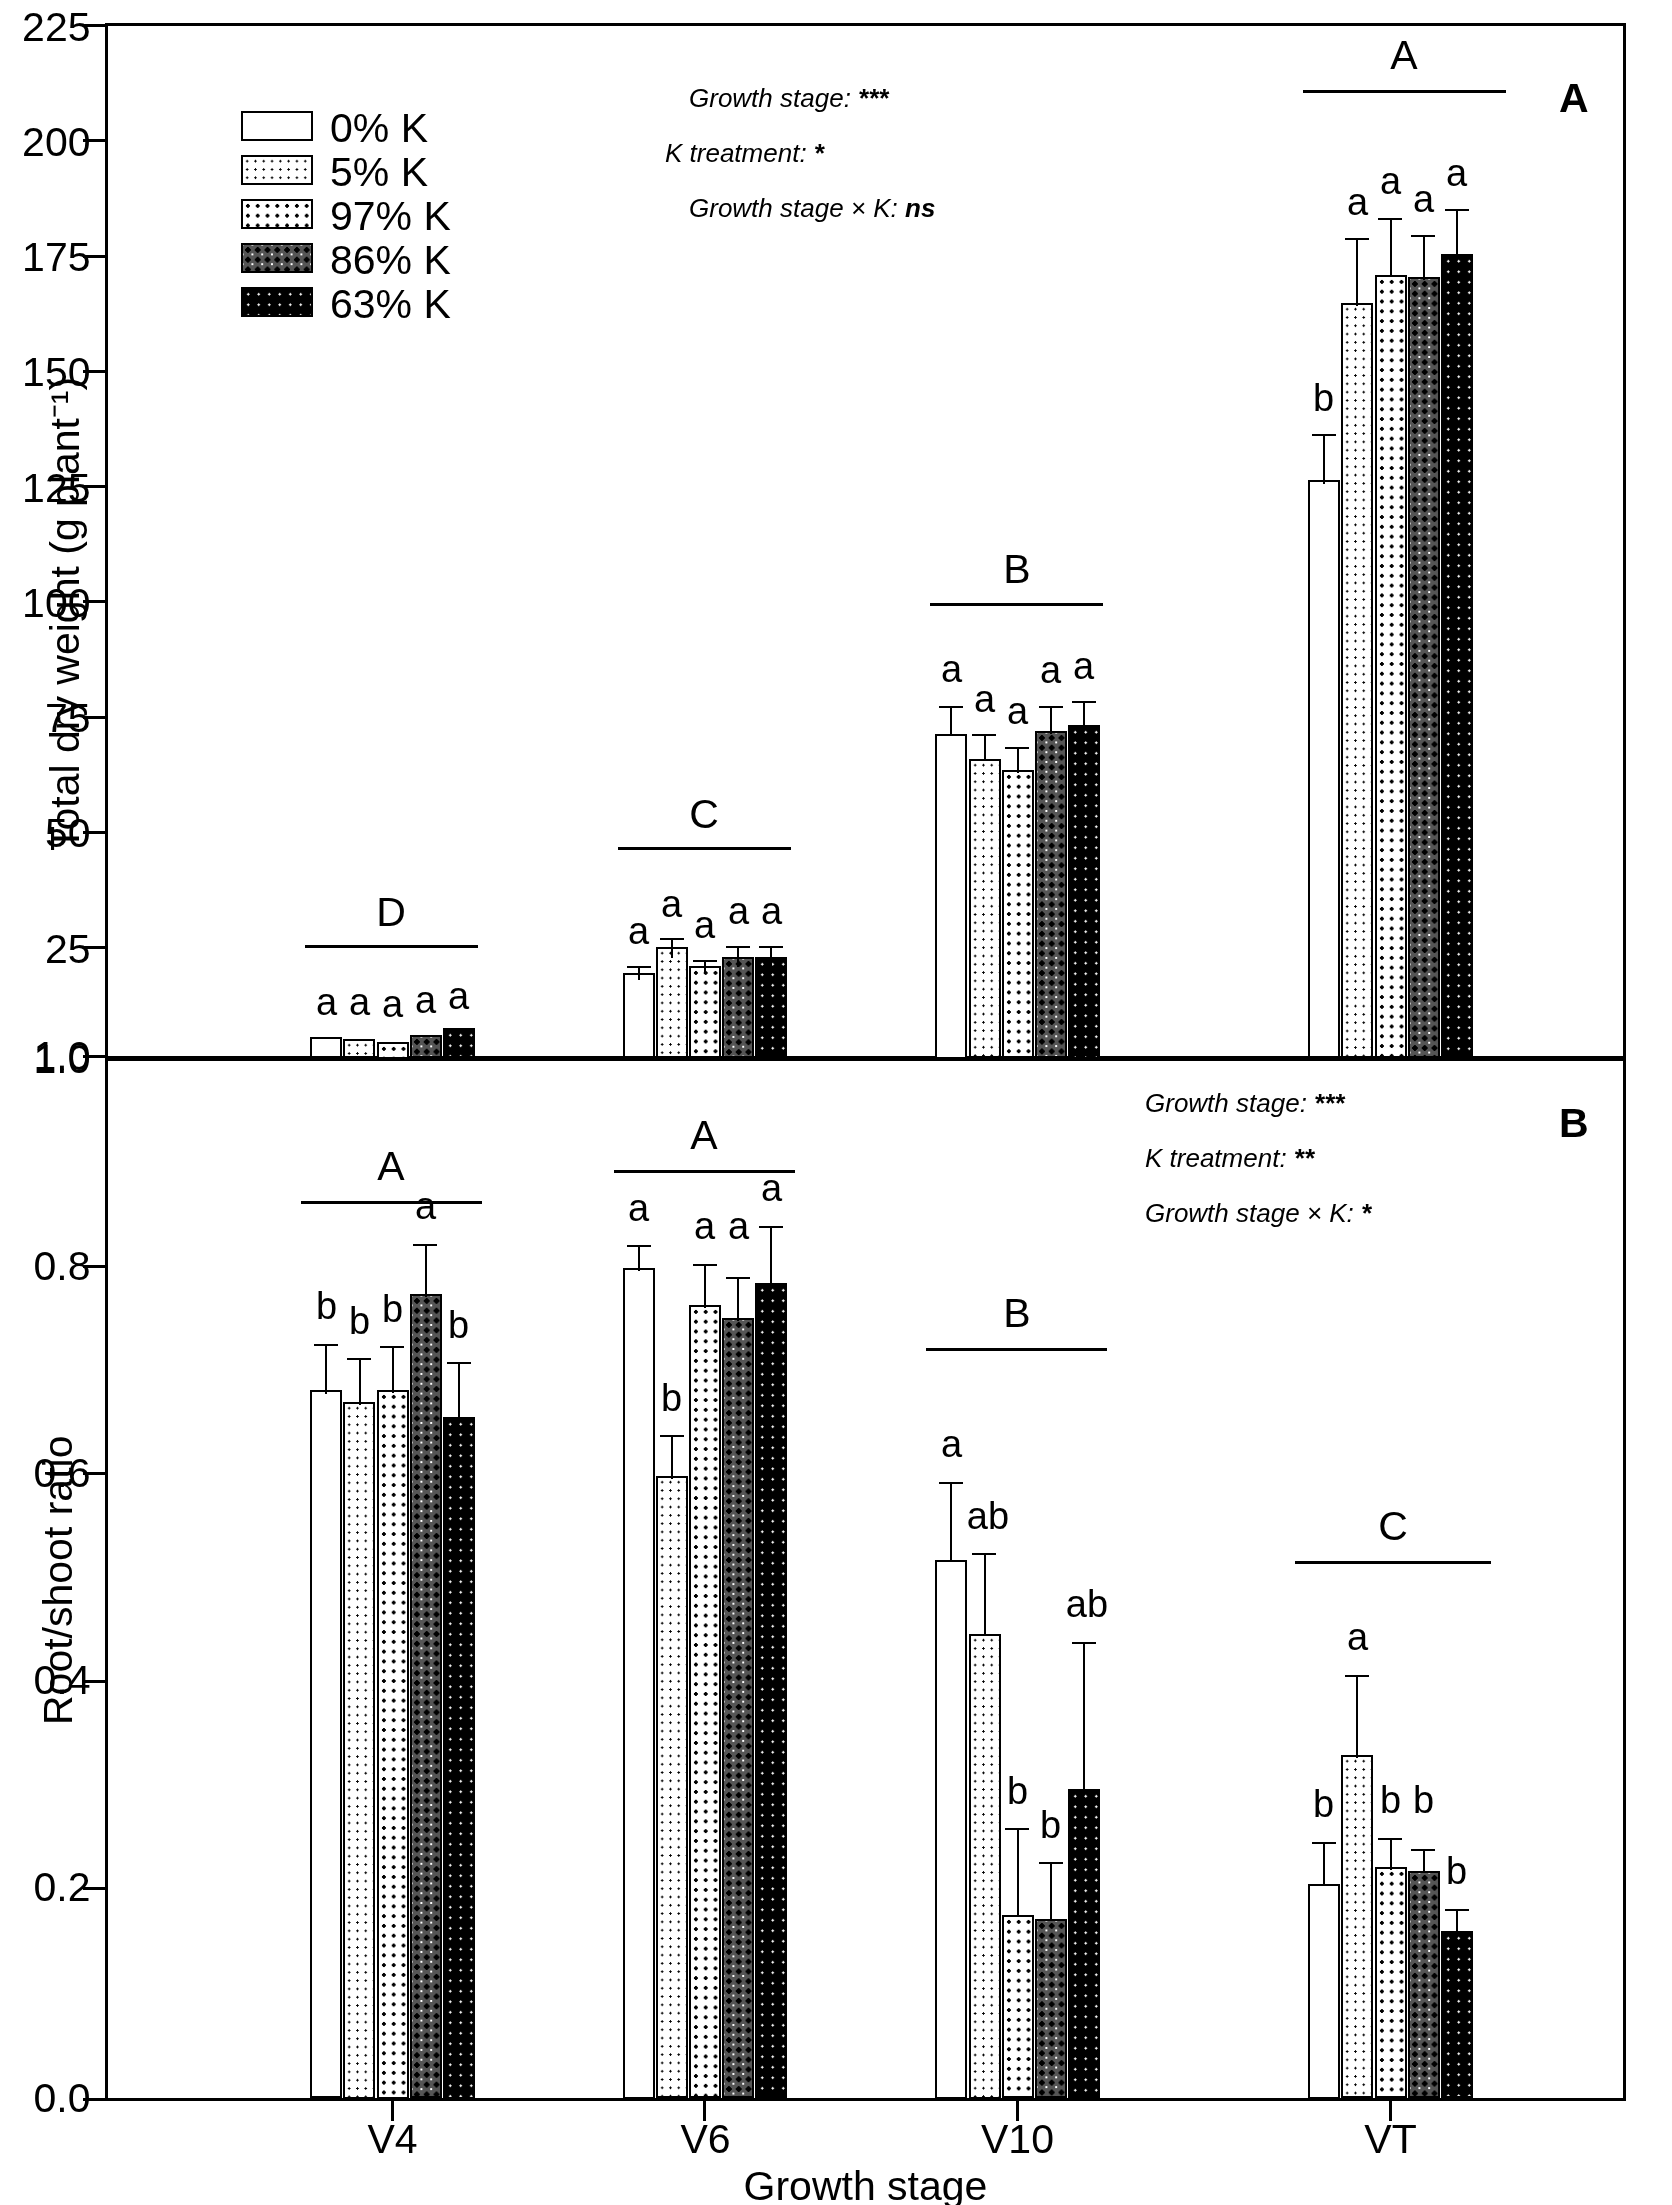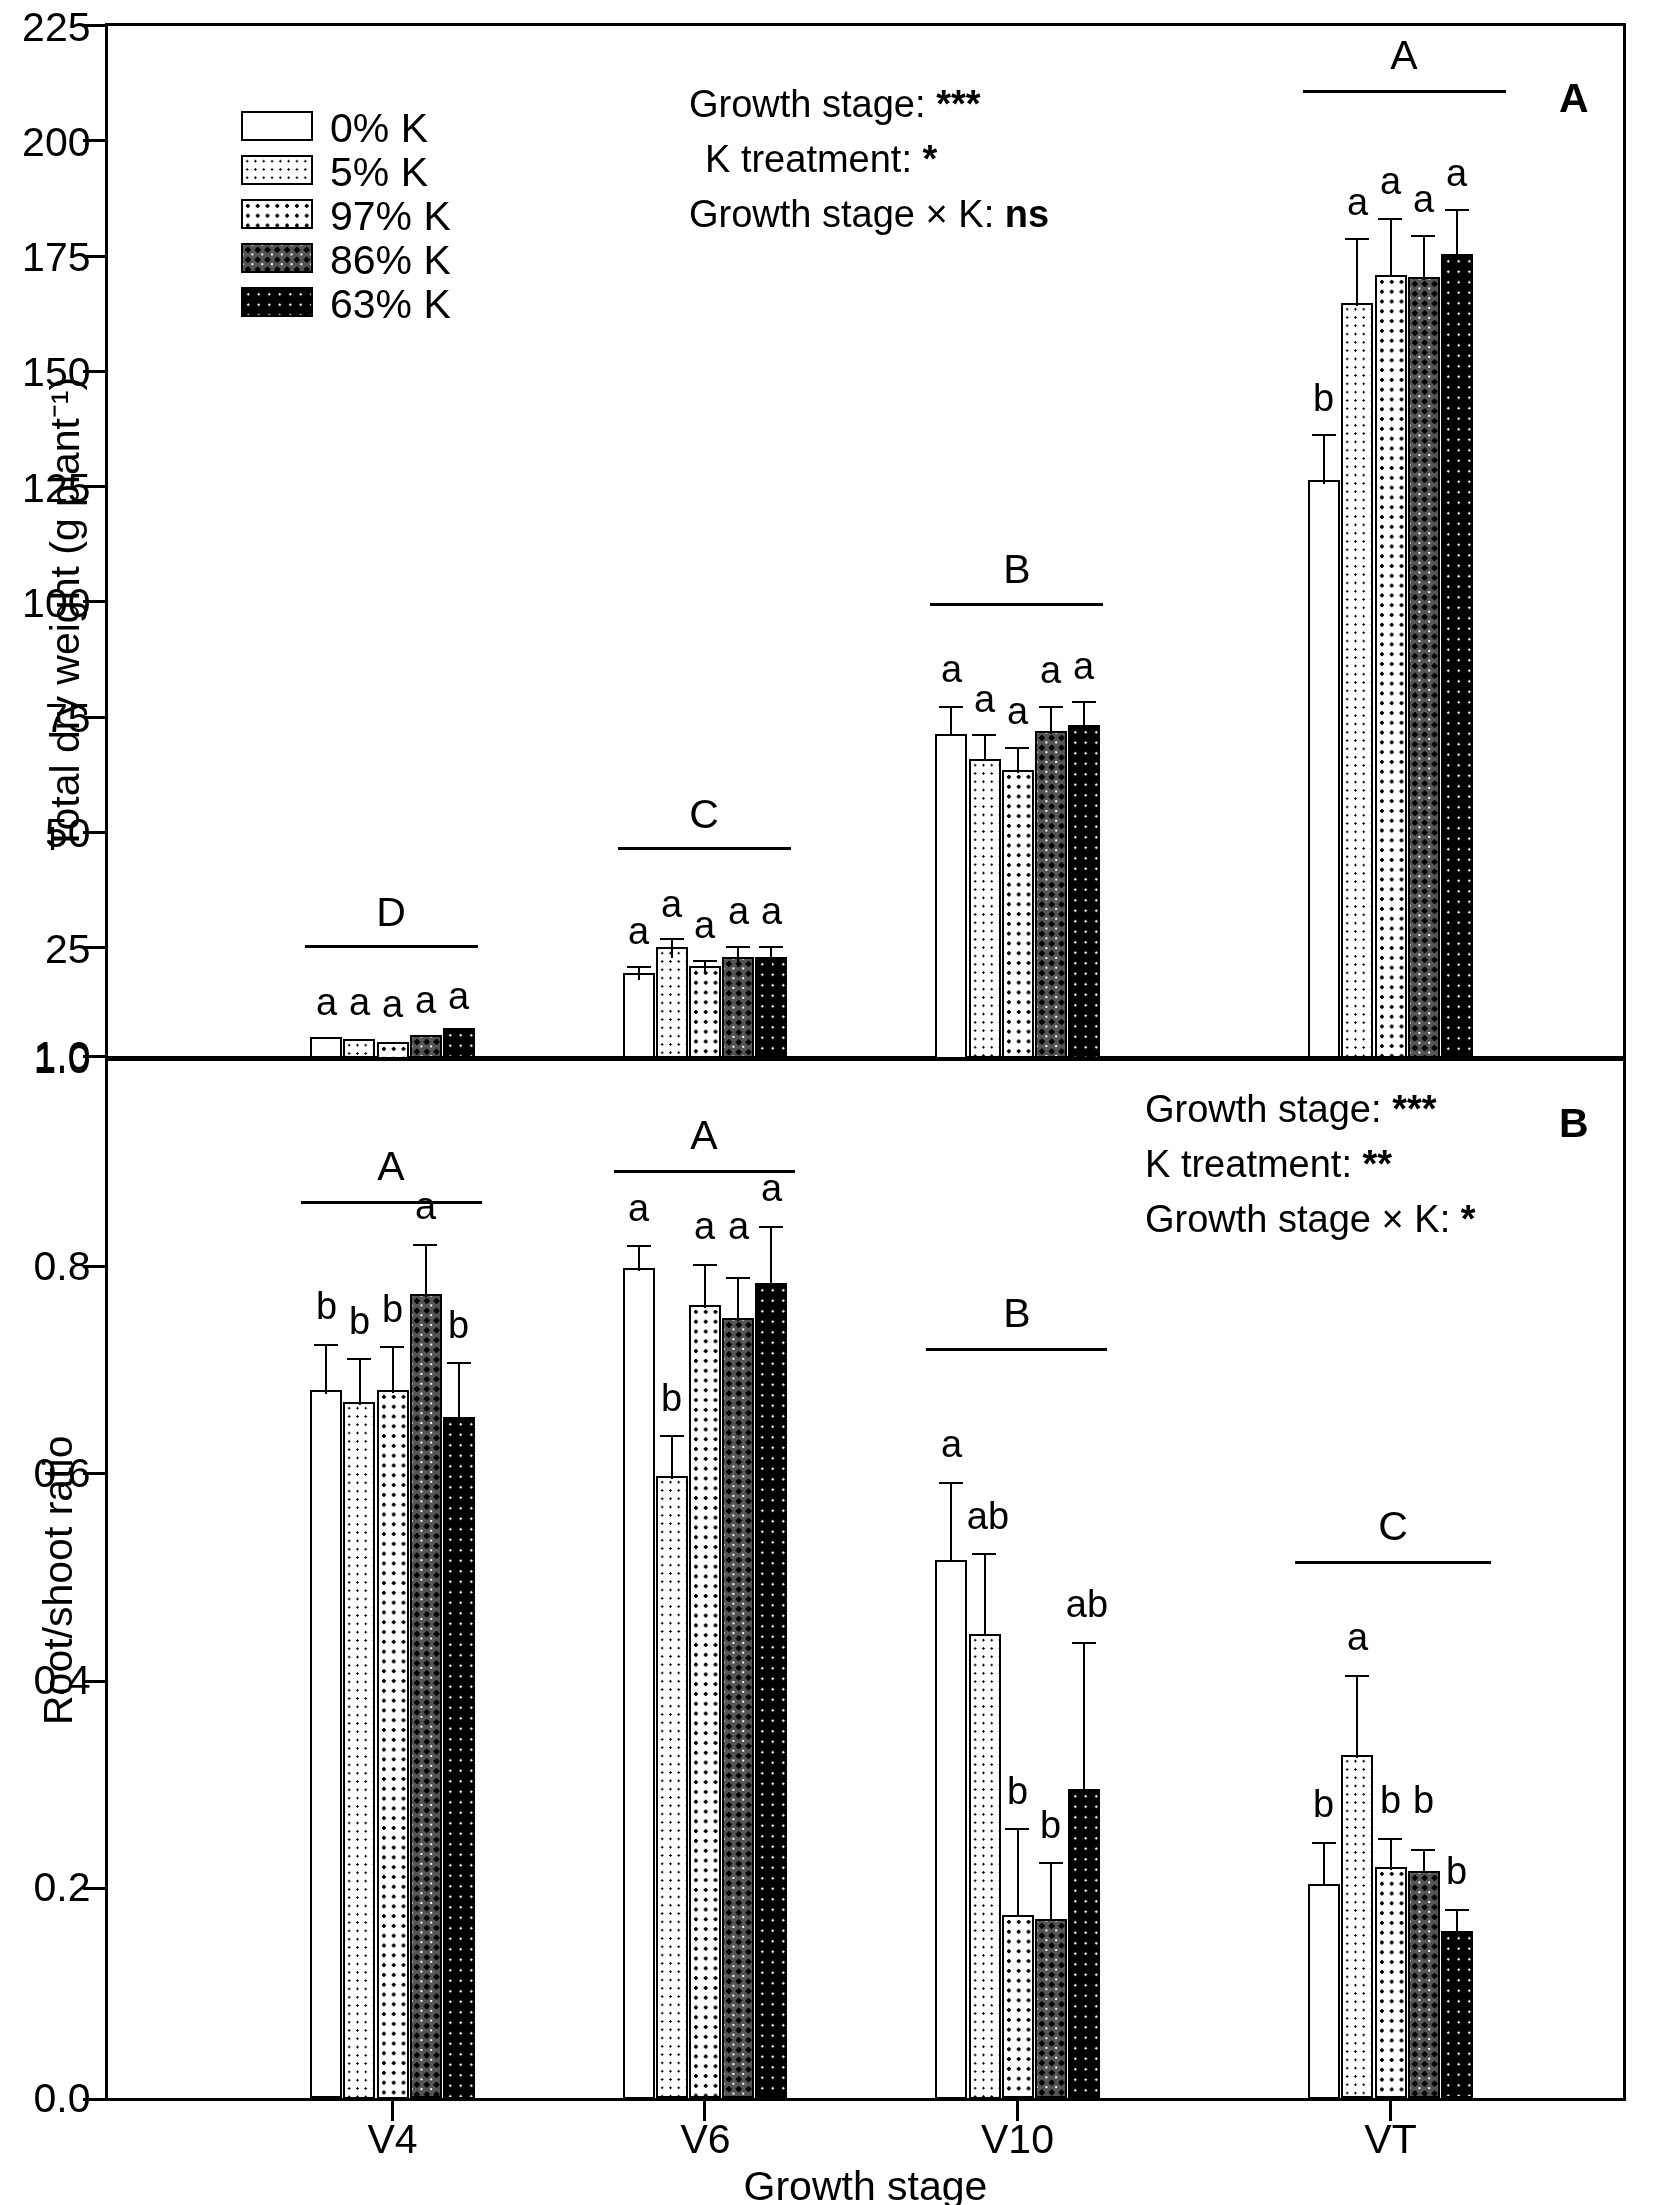--- a/index.html
+++ b/index.html
@@ -17,21 +17,21 @@
     transform:rotate(-90deg);
     white-space:nowrap;
     font-size:41px;
   }
   .ytick{position:absolute;font-size:41px;text-align:right;white-space:nowrap;}
   .tickmark{position:absolute;background:#000;height:3px;}
   .xtick{position:absolute;font-size:41px;text-align:center;white-space:nowrap;}
   .xlabel{position:absolute;font-size:41px;text-align:center;white-space:nowrap;}
 
   .panel-letter{position:absolute;font-size:41px;font-weight:bold;}
-  .stats{position:absolute;font-size:38px;white-space:nowrap;}
+  .stats{position:absolute;font-size:26px;white-space:nowrap;font-style:italic;}
   .stats b{font-weight:bold;}
 
   .bar{position:absolute;box-sizing:border-box;border:2.3px solid #000;background-color:#fff;}
   .err{position:absolute;background:#000;width:2.3px;}
   .cap{position:absolute;background:#000;height:2.3px;}
   .letter{position:absolute;font-size:38px;text-align:center;white-space:nowrap;}
   .grouplabel{position:absolute;font-size:41px;text-align:center;white-space:nowrap;}
   .groupline{position:absolute;background:#000;height:3px;}
 
   
@@ -95,21 +95,21 @@
     <div class="tickmark" style="left:83px;top:716px;width:24px;"></div>
     <div class="tickmark" style="left:83px;top:831px;width:24px;"></div>
     <div class="tickmark" style="left:83px;top:946px;width:24px;"></div>
     <div class="tickmark" style="left:83px;top:1055px;width:24px;"></div>
 
     <div class="panel-letter" style="left:1559px;top:75px;">A</div>
 
     <div class="stats" style="left:689px;top:83px;">
       <span>Growth stage: </span><b>***</b>
     </div>
-    <div class="stats" style="left:705px;top:138px;">
+    <div class="stats" style="left:665px;top:138px;">
       <span>K treatment: </span><b>*</b>
     </div>
     <div class="stats" style="left:689px;top:193px;">
       <span>Growth stage × K: </span><b>ns</b>
     </div>
 
     <div class="legend" style="left:241px;top:105px;">
       <div class="legend-row">
         <div class="legend-swatch p0"></div>
         <div class="legend-label">0% K</div>

